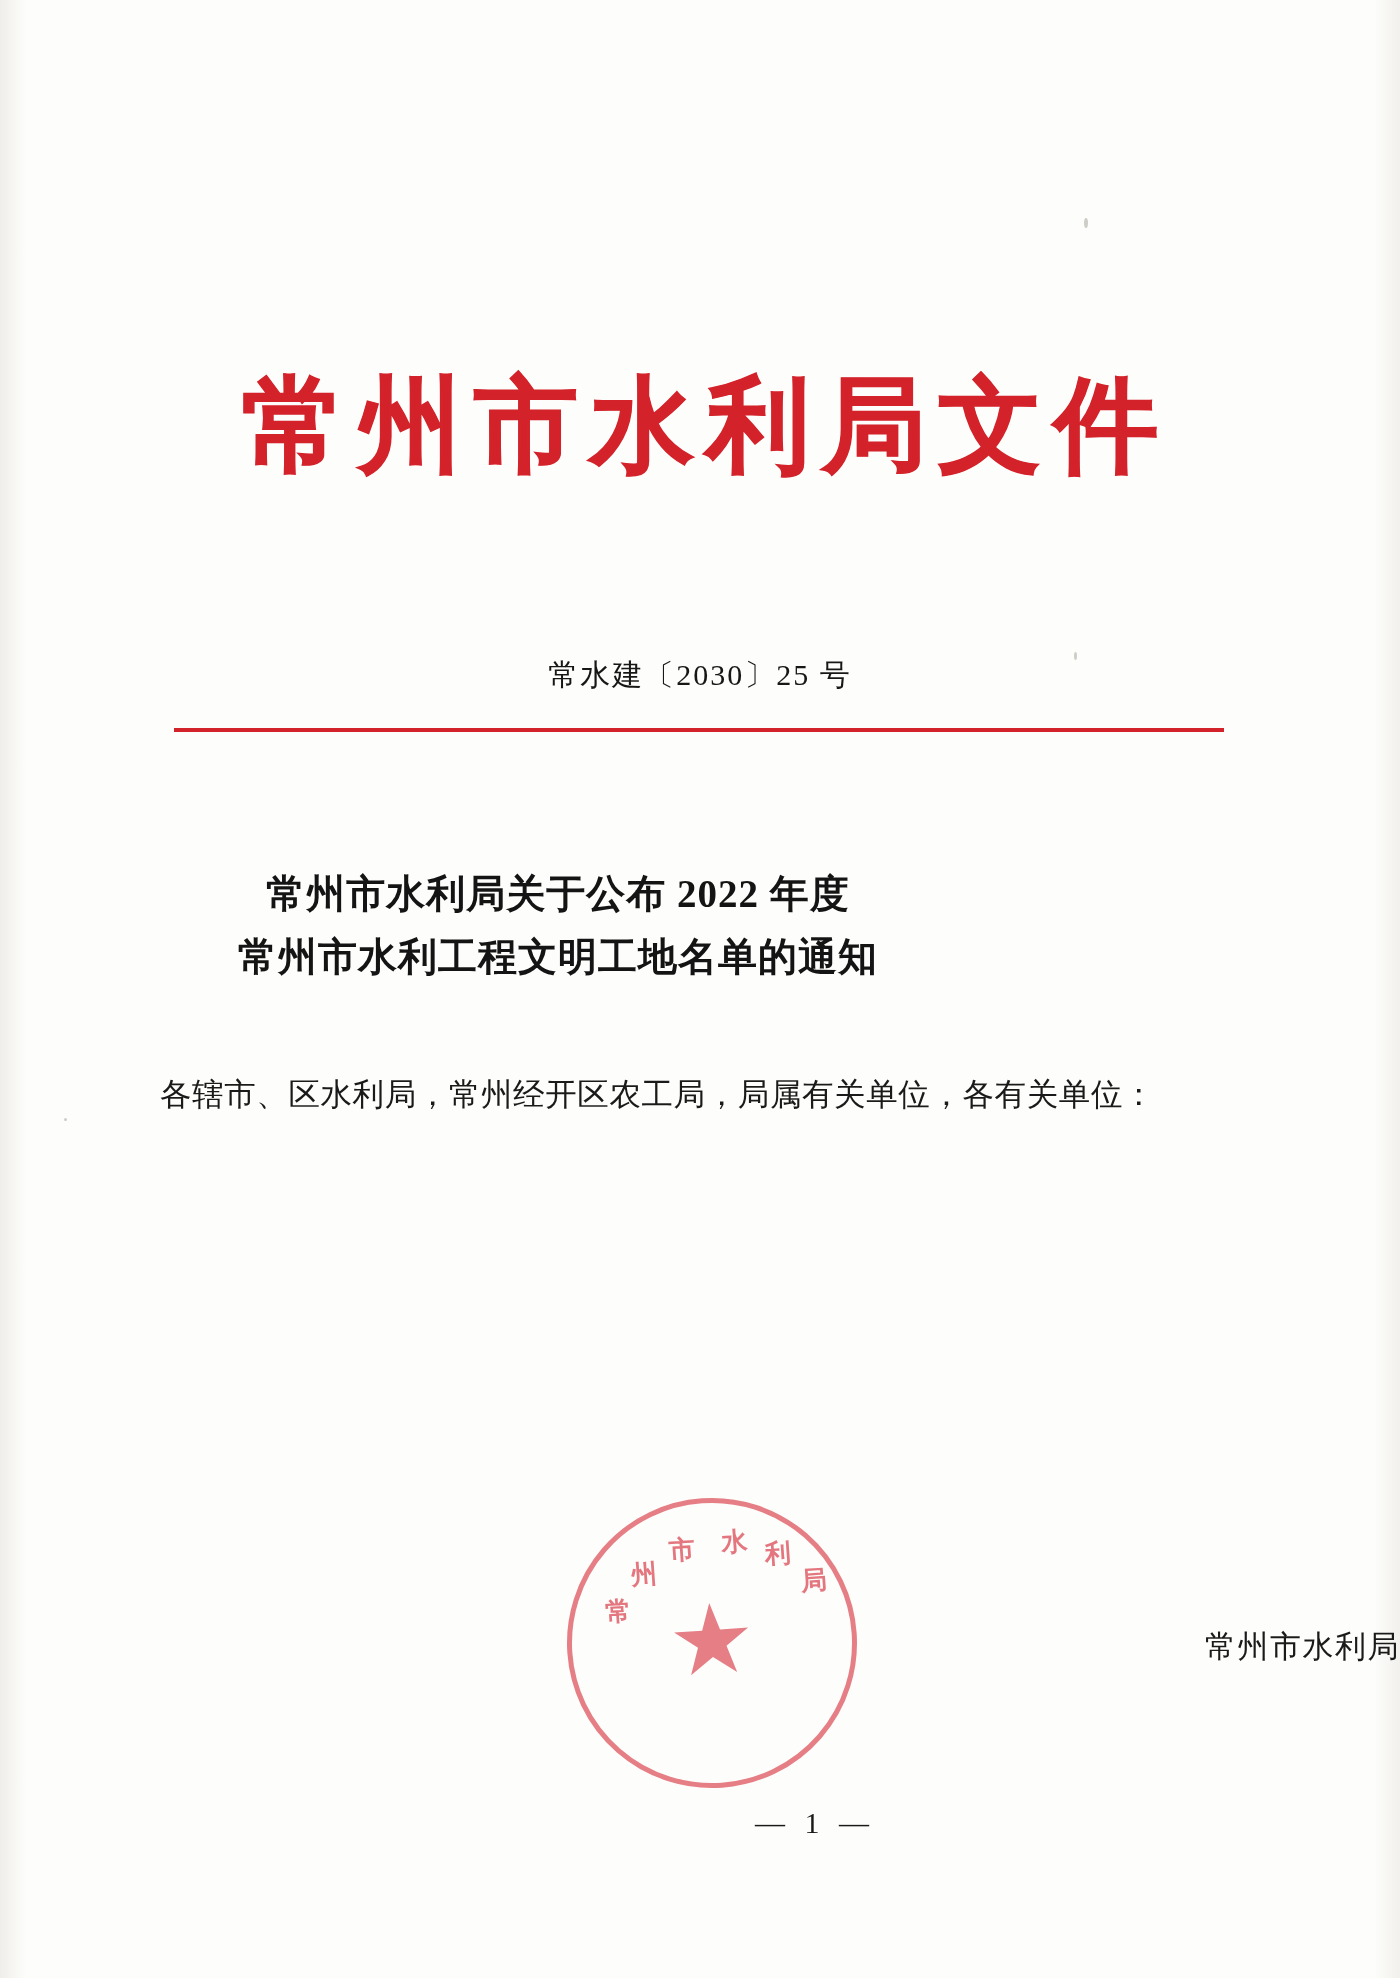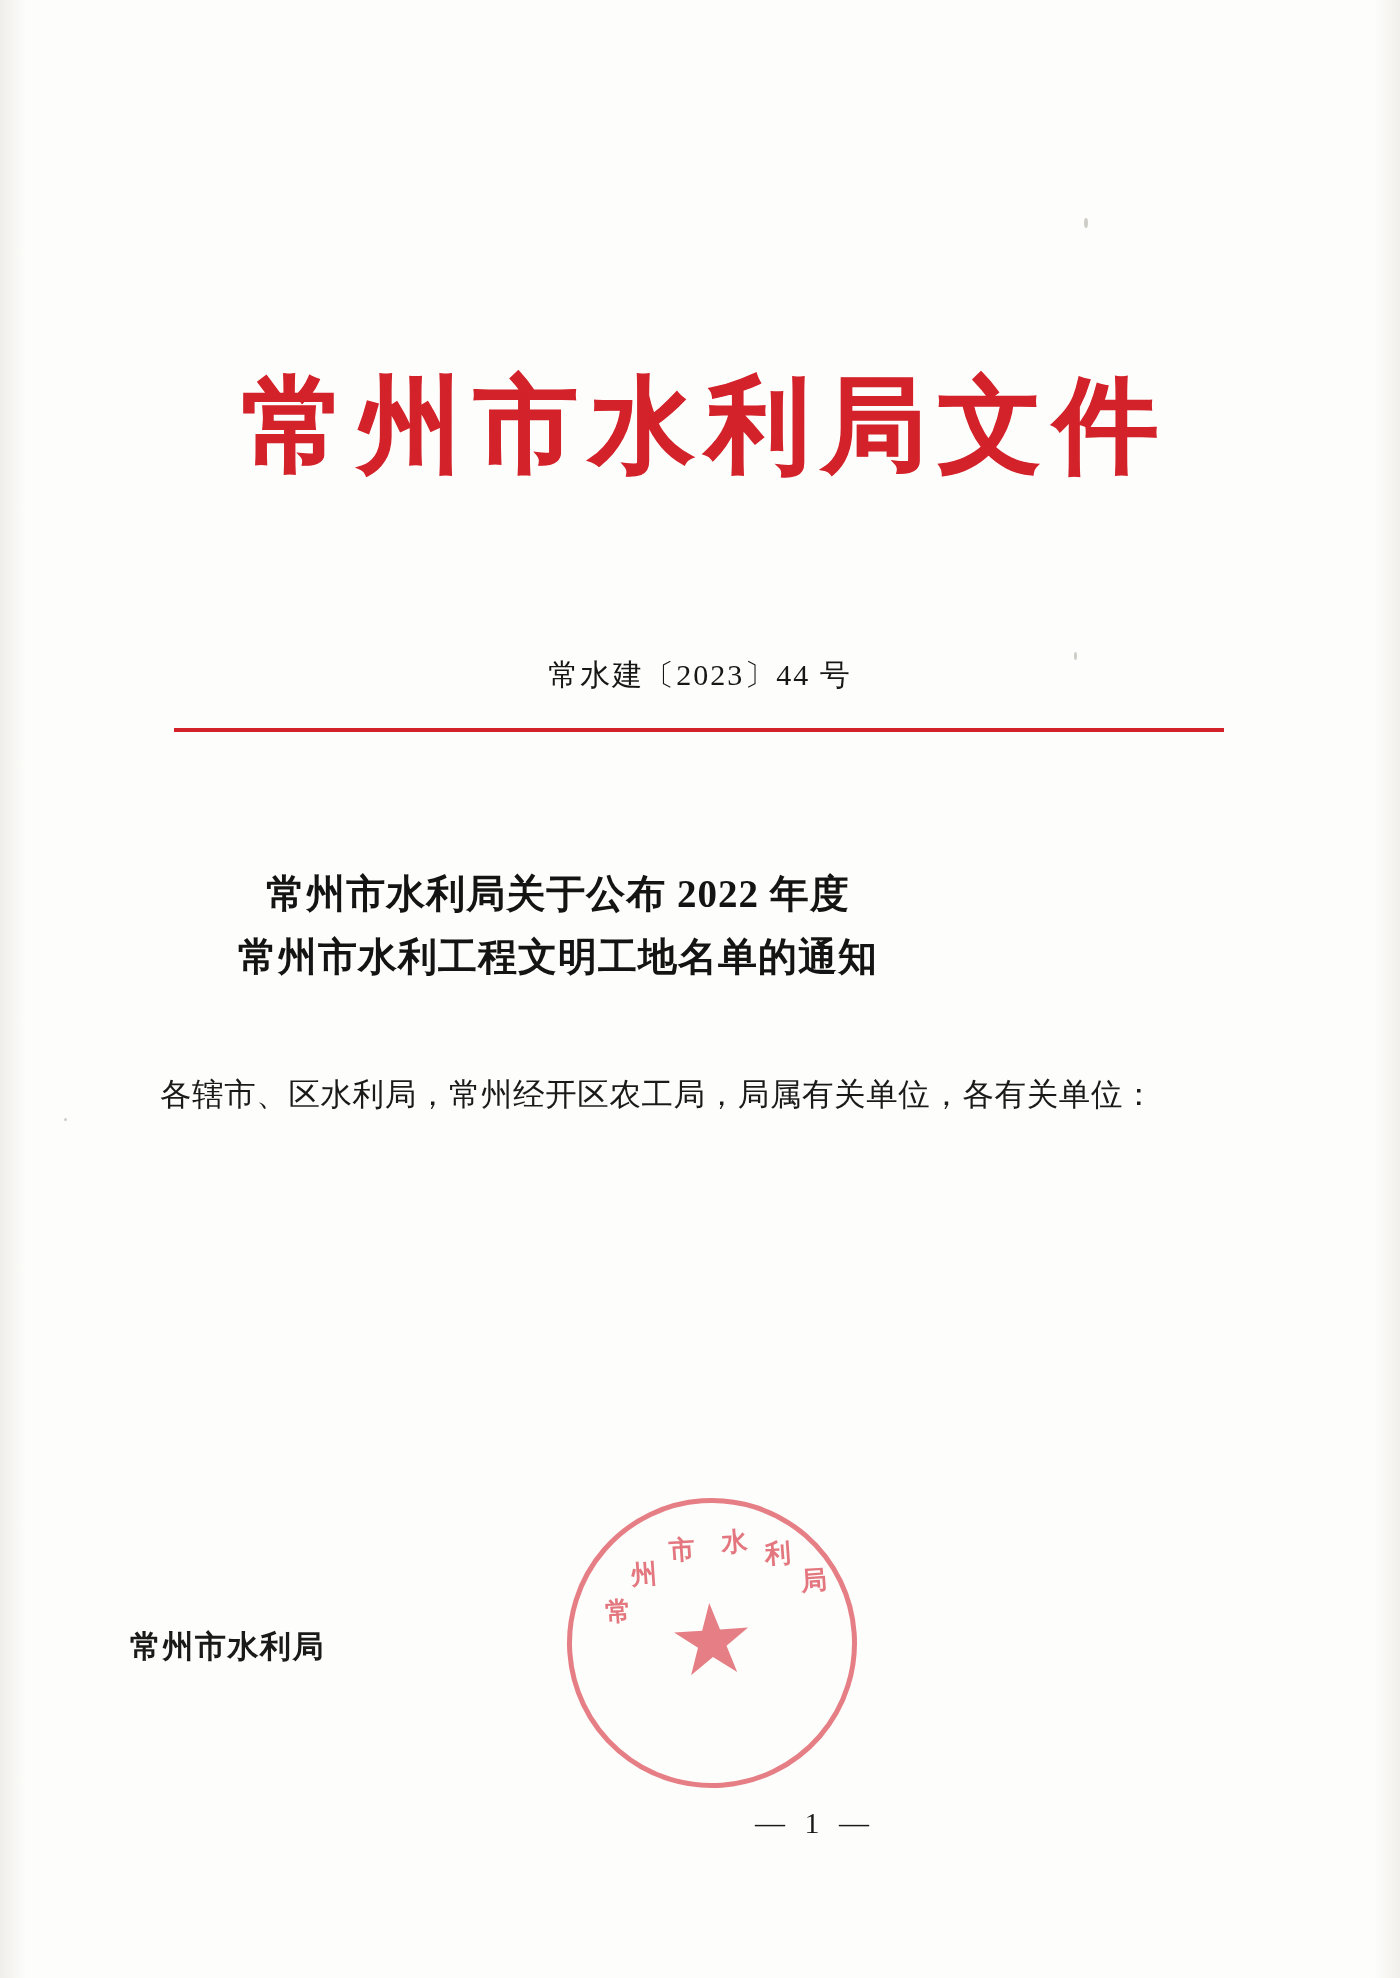--- a/index.html
+++ b/index.html
@@ -114,26 +114,25 @@
   .attachment {
     margin-top: 34px;
     text-indent: 2em;
   }
 
   .signature {
     position: absolute;
     top: 1620px;
     left: 0;
     width: 1400px;
-    text-align: left;
+    text-align: right;
     font-size: 31px;
     line-height: 1.72;
     letter-spacing: 1.5px;
     color: #1a1a1a;
-    font-weight: bold;
   }
   .signature .sig-line {
     display: block;
     padding-left: 130px;
   }
 
   .seal {
     position: absolute;
     top: 1498px;
     left: 712px;
@@ -203,21 +202,21 @@
 <div class="page">
   <div class="scan-edge-left"></div>
   <div class="scan-edge-right"></div>
 
   <div class="speck" style="left:1084px; top:218px; width:4px; height:10px;"></div>
   <div class="speck" style="left:1074px; top:652px; width:3px; height:8px;"></div>
   <div class="speck" style="left:64px; top:1118px; width:3px; height:3px;"></div>
 
   <div class="doc-title">常州市水利局文件</div>
 
-  <div class="doc-number">常水建〔2023〕44 号</div>
+  <div class="doc-number">常水建〔2030〕25 号</div>
 
   <div class="red-rule"></div>
 
   <div class="main-title">
     <span class="line">常州市水利局关于公布 2022 年度</span>
     <span class="line">常州市水利工程文明工地名单的通知</span>
   </div>
 
   <div class="body-block">
     <p class="para">各辖市、区水利局，常州经开区农工局，局属有关单位，各有关单位：</p>

